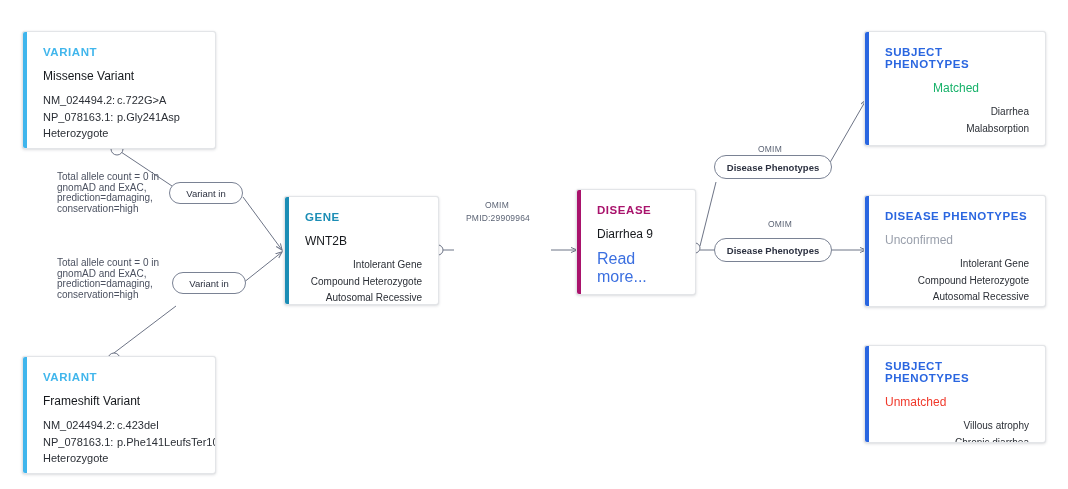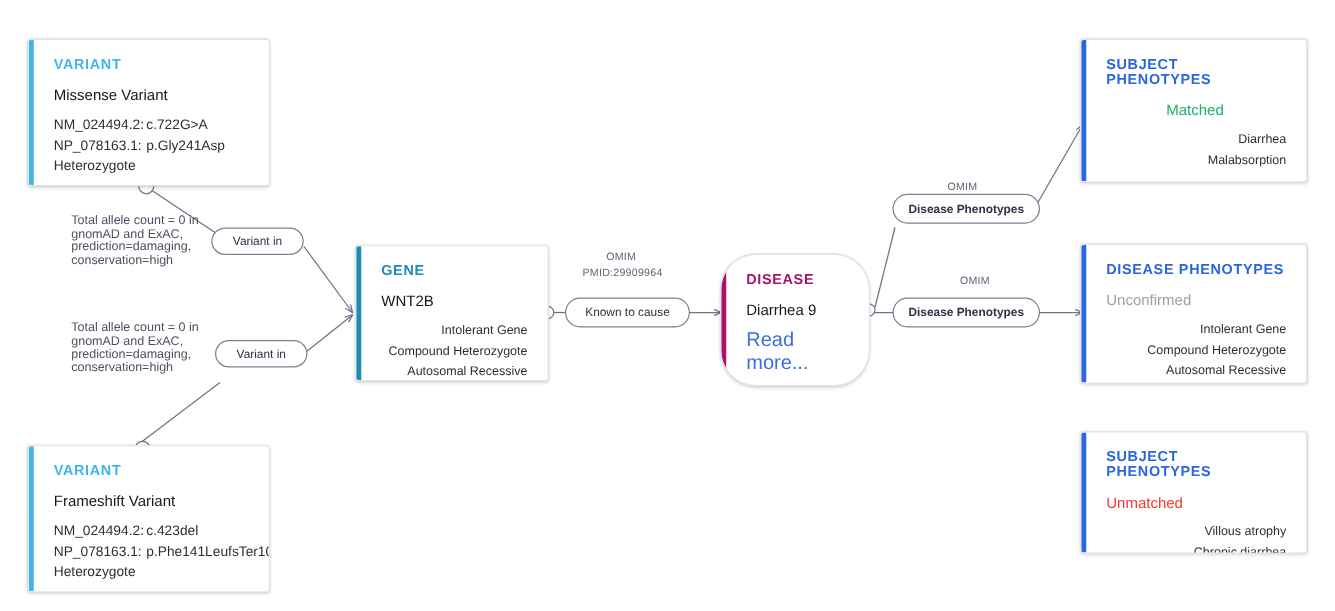--- a/index.html
+++ b/index.html
@@ -123,23 +123,20 @@
   <div class="elabel" style="left:466px;top:213px;">PMID:29909964</div>
   <div class="elabel" style="left:758px;top:144px;">OMIM</div>
   <div class="elabel" style="left:768px;top:219px;">OMIM</div>
 
   <div class="pill" style="left:169px;top:182px;width:74px;height:22px;font-size:9.5px;">
     <span>Variant in</span>
   </div>
   <div class="pill" style="left:172px;top:272px;width:74px;height:22px;font-size:9.5px;">
     <span>Variant in</span>
   </div>
-  <div class="pill" style="left:452px;top:238px;width:100px;height:24px;font-size:9.5px;">
-    <span>Known to cause</span>
-  </div>
   <div class="pill bold" style="left:714px;top:155px;width:118px;height:24px;font-size:9.5px;">
     <span>Disease Phenotypes</span>
   </div>
   <div class="pill bold" style="left:714px;top:238px;width:118px;height:24px;font-size:9.5px;">
     <span>Disease Phenotypes</span>
   </div>
 
   <div class="card" style="left:22px;top:31px;width:194px;height:118px;">
     <div class="accent" style="background:#3fb5ec;"></div>
     <div class="inner">
@@ -178,21 +175,21 @@
     <div class="accent" style="background:#1b8db5;"></div>
     <div class="inner">
       <div class="card-title" style="color:#1b8db5;">GENE</div>
       <div class="card-sub">WNT2B</div>
       <div class="plain-line">Intolerant Gene</div>
       <div class="plain-line">Compound Heterozygote</div>
       <div class="plain-line">Autosomal Recessive</div>
     </div>
   </div>
 
-  <div class="card" style="left:576px;top:203px;width:120px;height:106px;border-radius:29px;">
+  <div class="card" style="left:576px;top:189px;width:120px;height:106px;">
     <div class="accent" style="background:#a9136c;"></div>
     <div class="inner">
       <div class="card-title" style="color:#a9136c;">DISEASE</div>
       <div class="card-sub">Diarrhea 9</div>
       <div class="link">Read more...</div>
     </div>
   </div>
 
   <div class="card" style="left:864px;top:31px;width:182px;height:115px;">
     <div class="accent" style="background:#2a66e0;"></div>

